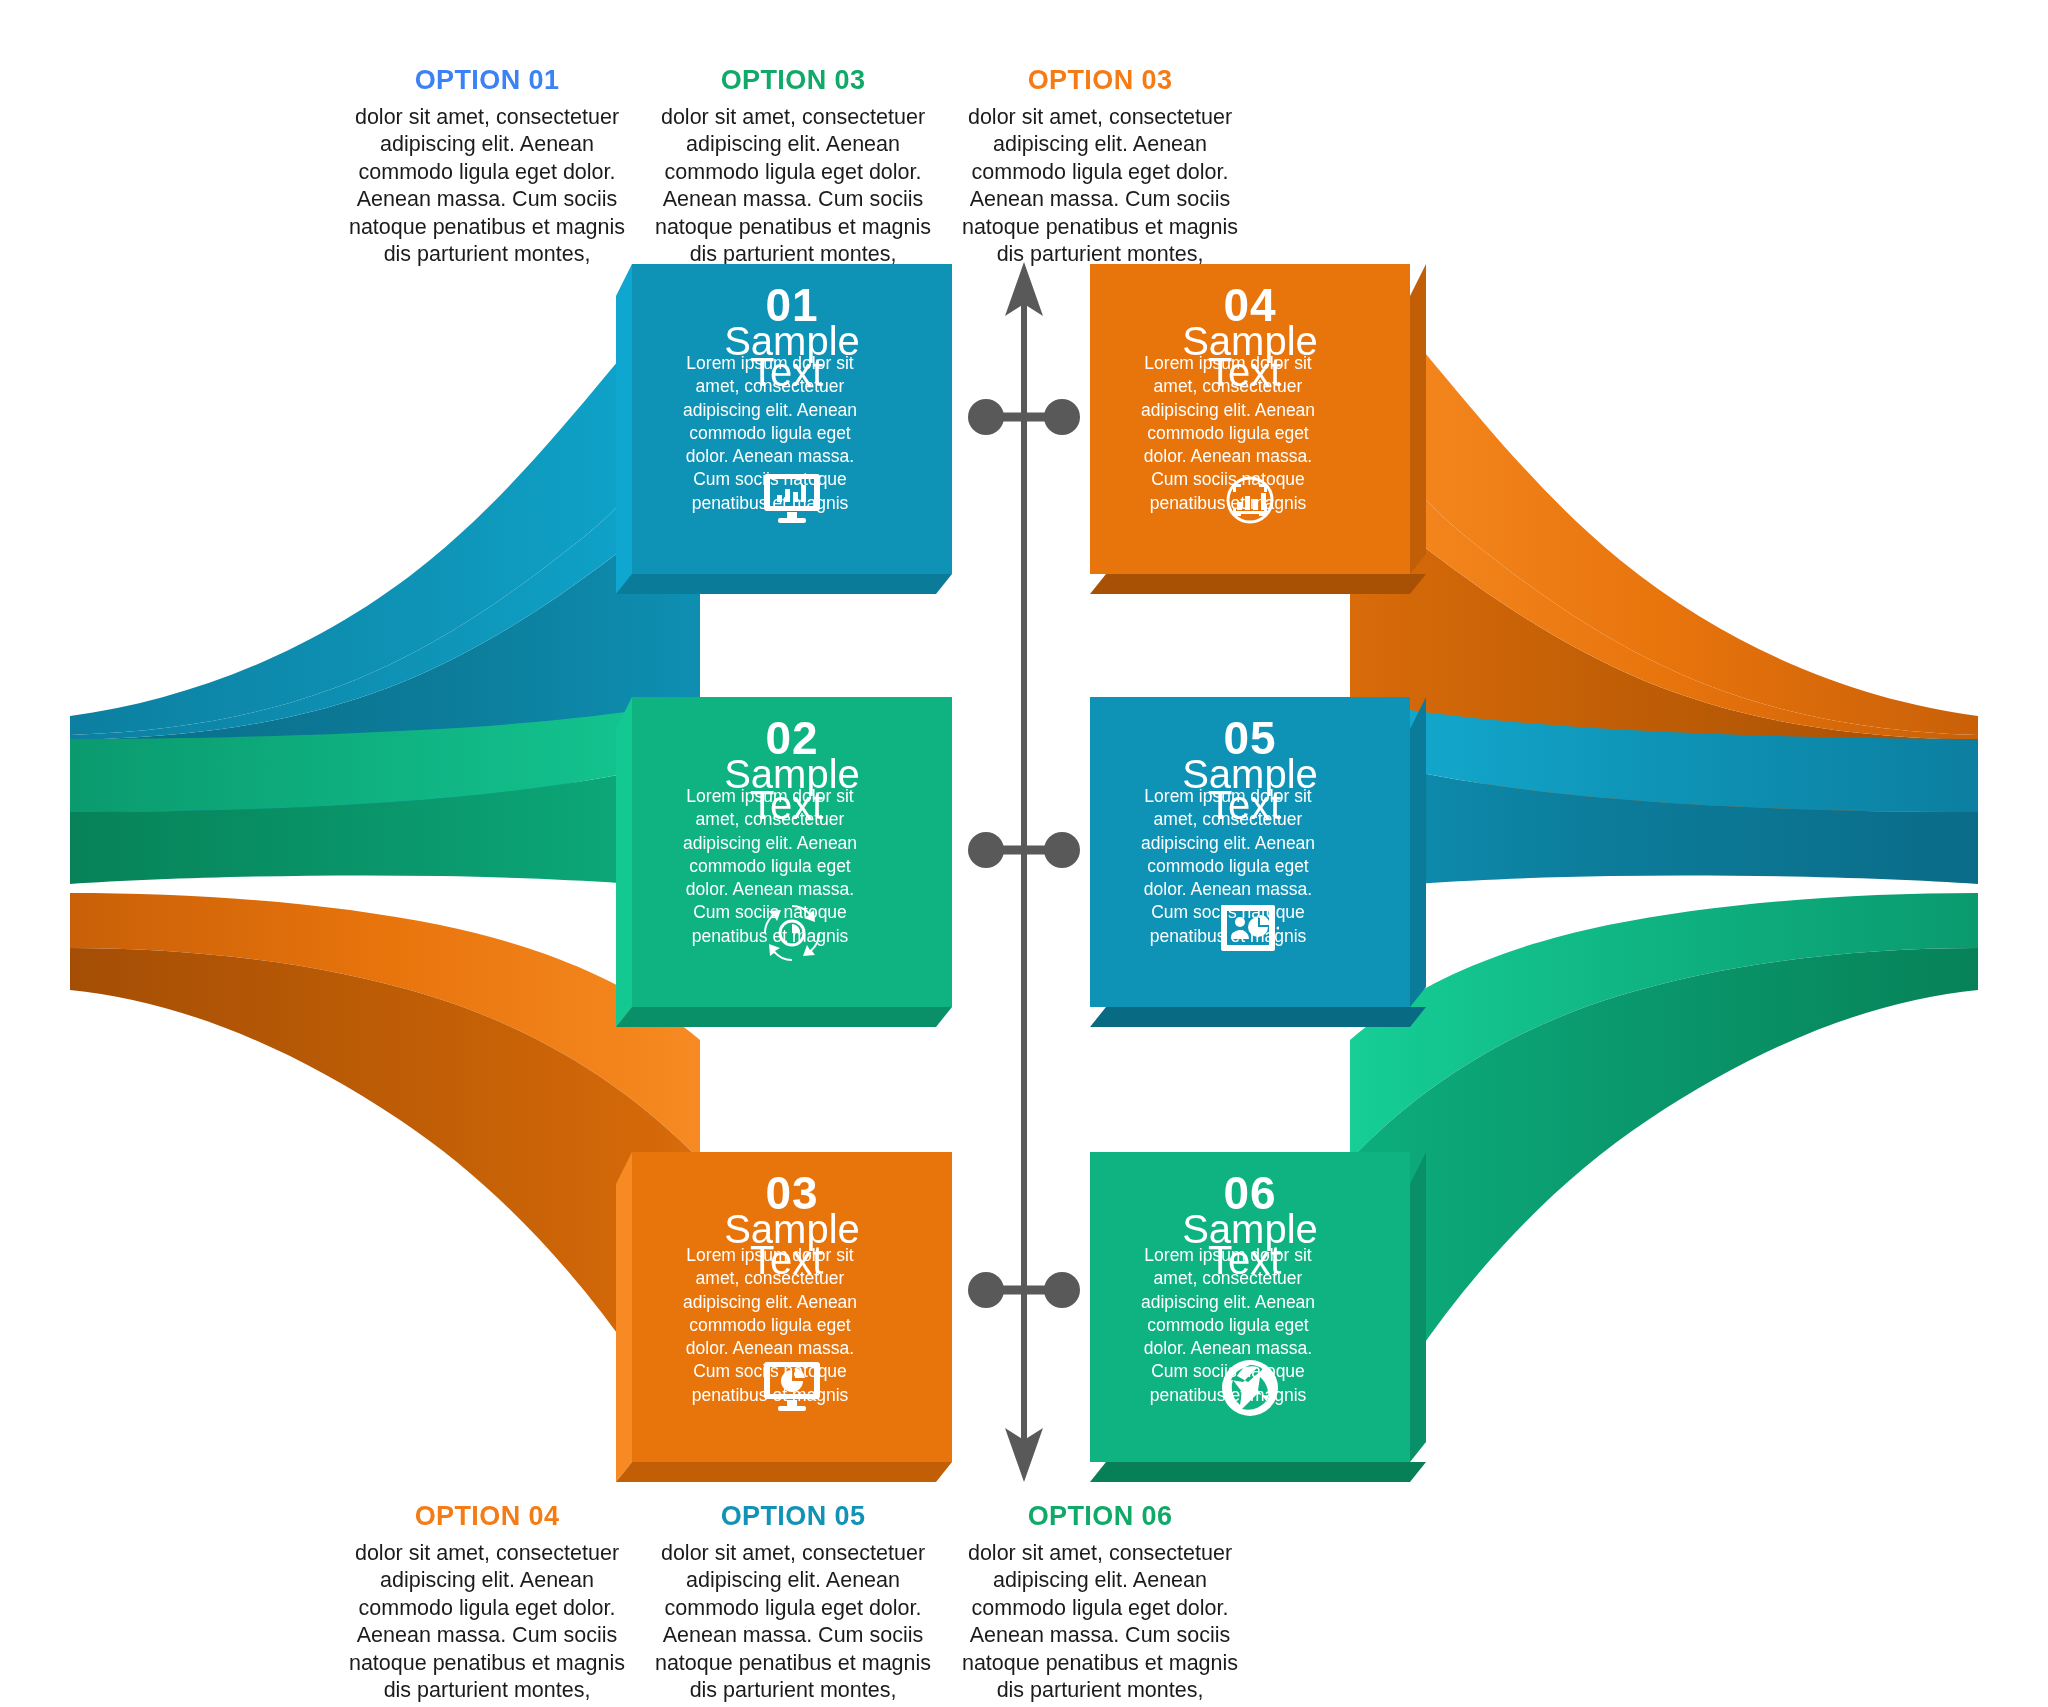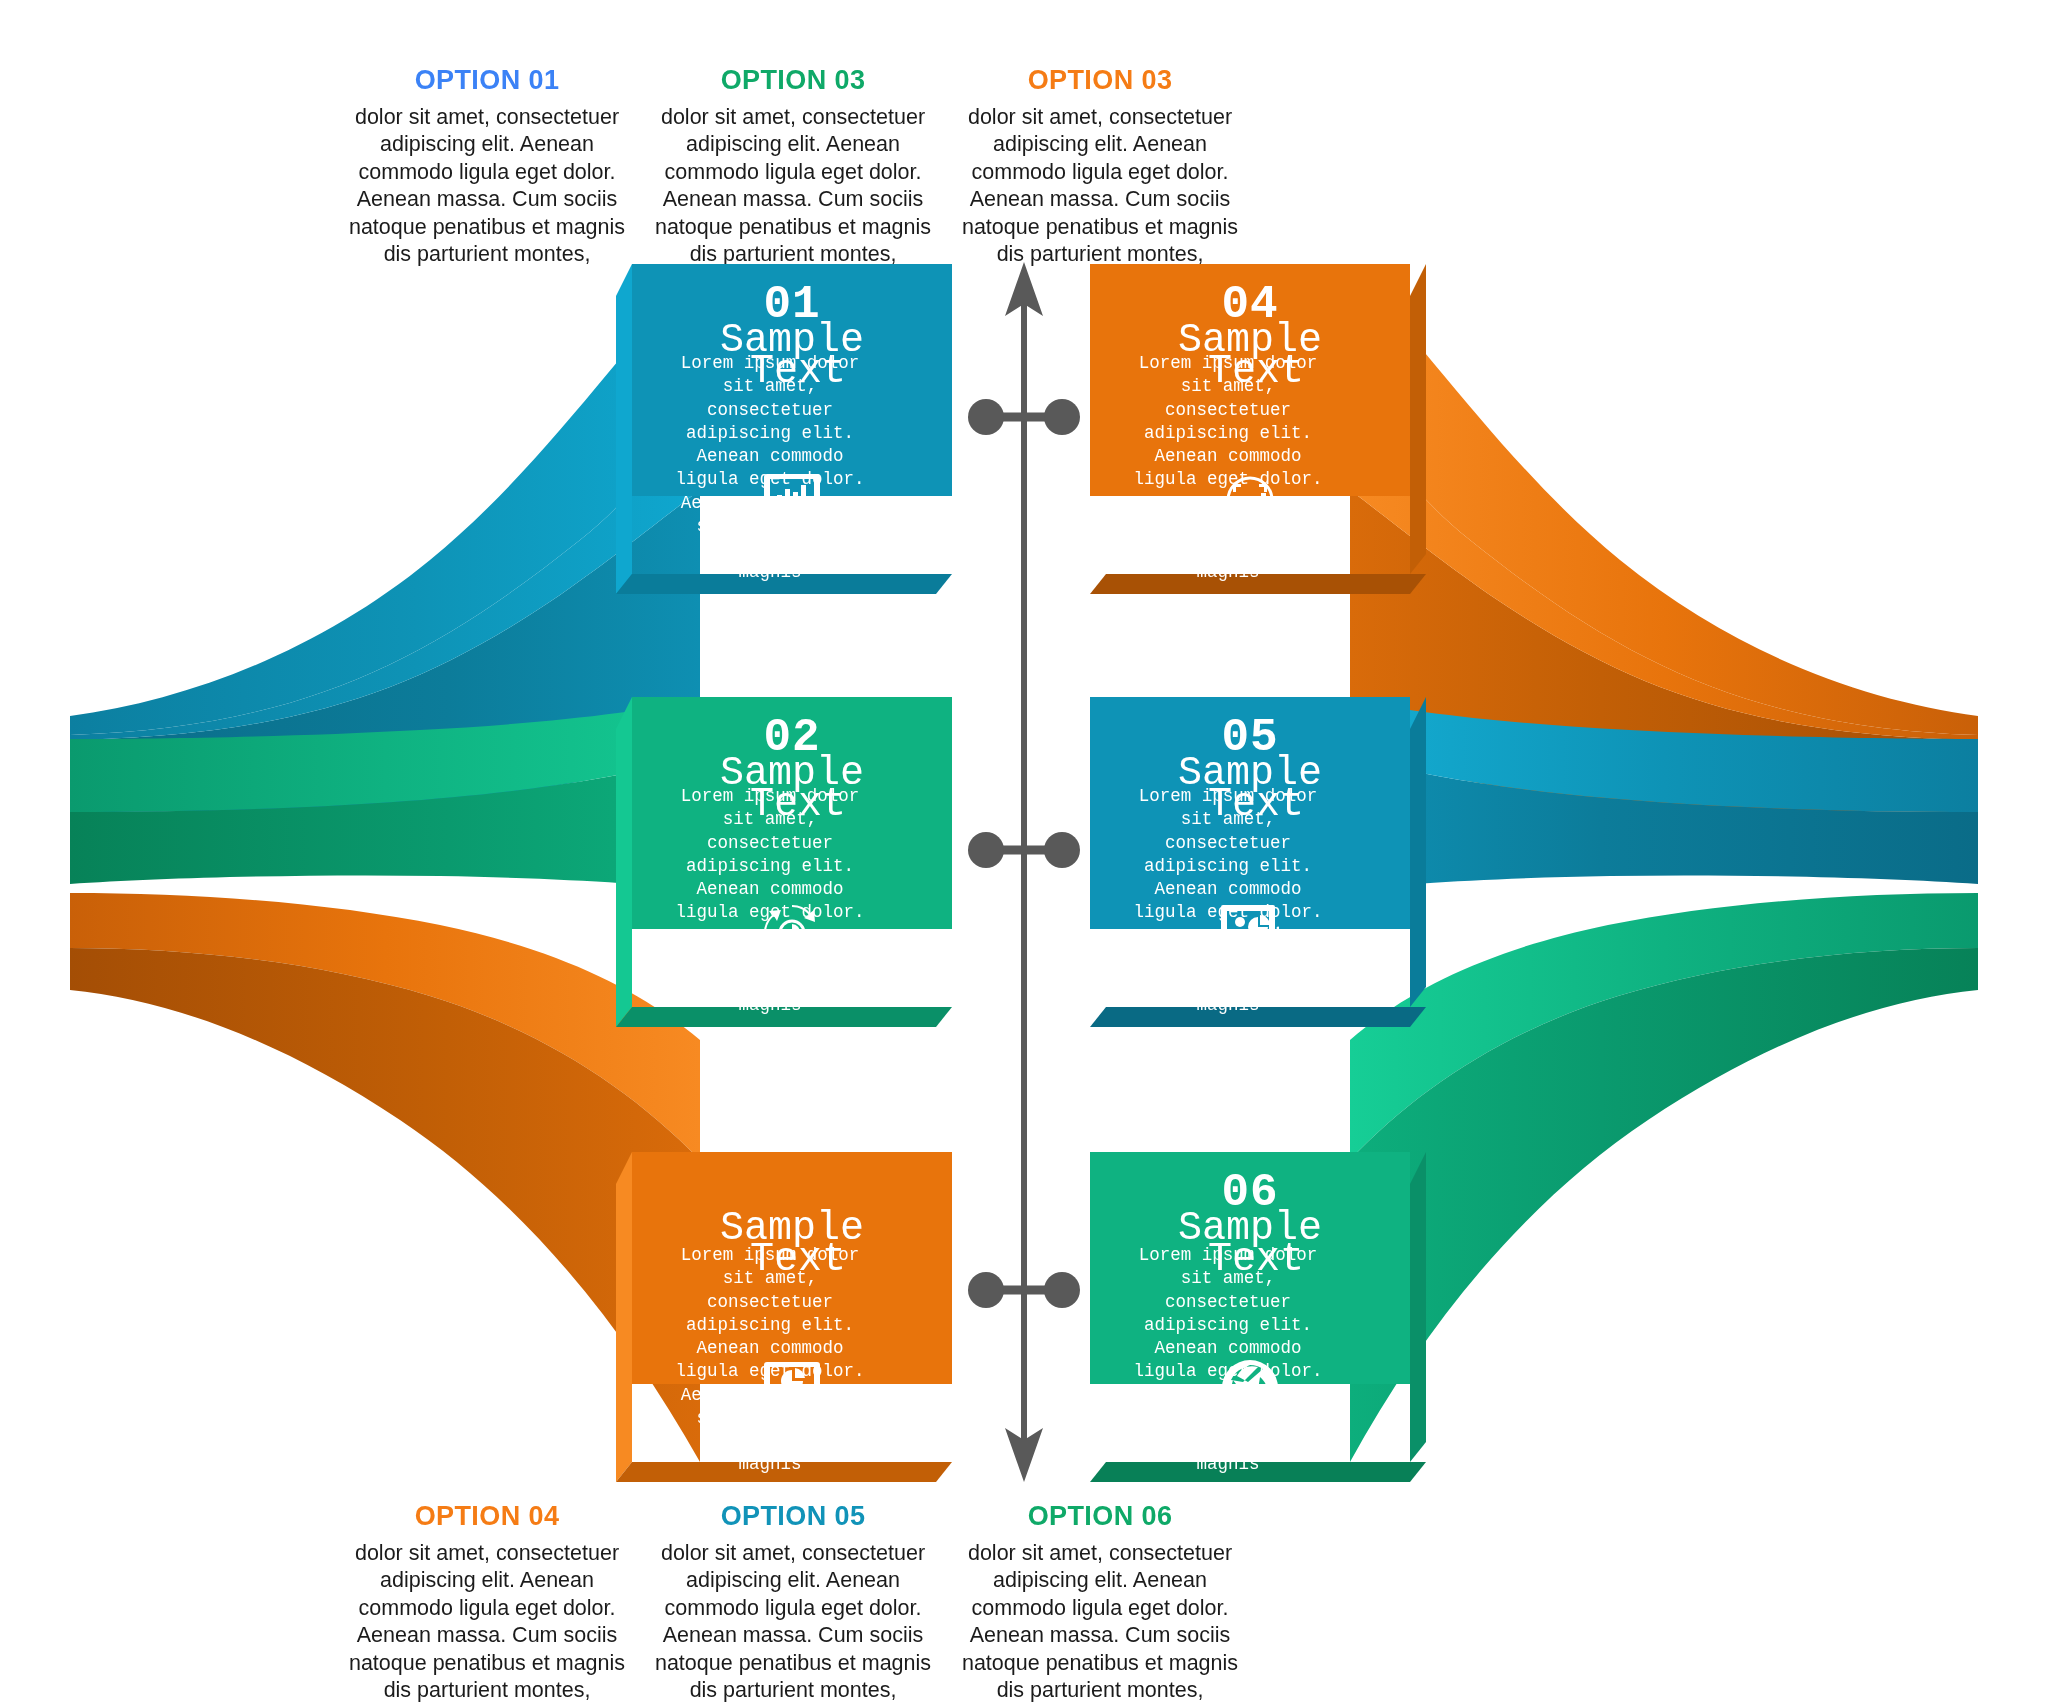--- a/index.html
+++ b/index.html
@@ -57,23 +57,22 @@
   .cap-2 { left: 643px; }
   .cap-3 { left: 950px; }
   .cap-4 { left: 337px; }
   .cap-5 { left: 643px; }
   .cap-6 { left: 950px; }
 
   
   .box {
     position: absolute;
     width: 320px;
-    height: 232px;
+    height: 310px;
     box-sizing: border-box;
-    font-family: Liberation Mono, monospace;
   }
   .box .face {
     position: absolute;
     inset: 0;
     z-index: 2;
   }
   .box-inner {
     position: relative;
     z-index: 3;
     width: 100%;
@@ -369,20 +368,21 @@
           <path d="M28 54c-7 0-13-3-17-8l5-3-11-4 1 12 4-3A24 24 0 0 0 28 56z"></path>
           <path d="M2 28c0-7 3-13 8-17l3 5 4-11-12 1 3 4A24 24 0 0 0 0 28z"></path>
         </svg>
       </div>
     </div>
   </div>
 
   <div class="box" id="box3">
     <div class="face" style="background:#E8740C"></div>
     <div class="box-inner">
+      <div class="num">03</div>
       <div class="sample">Sample</div>
       <div class="txtword">Text</div>
       <div class="blurb">Lorem ipsum dolor sit amet, consectetuer adipiscing elit. Aenean commodo ligula eget dolor. Aenean massa. Cum sociis natoque penatibus et magnis</div>
       <div class="bicon">
         <svg width="56" height="52" viewBox="0 0 56 52" fill="#ffffff">
           <path d="M3 2h50a3 3 0 0 1 3 3v31a3 3 0 0 1-3 3H3a3 3 0 0 1-3-3V5a3 3 0 0 1 3-3zm3 5v27h44V7H6z"></path>
           <path d="M28 10a11 11 0 1 0 11 11H28V10z"></path>
           <path d="M31 8v10h10A11 11 0 0 0 31 8z"></path>
           <rect x="23" y="40" width="10" height="6"></rect>
           <rect x="14" y="46" width="28" height="5" rx="2"></rect>

